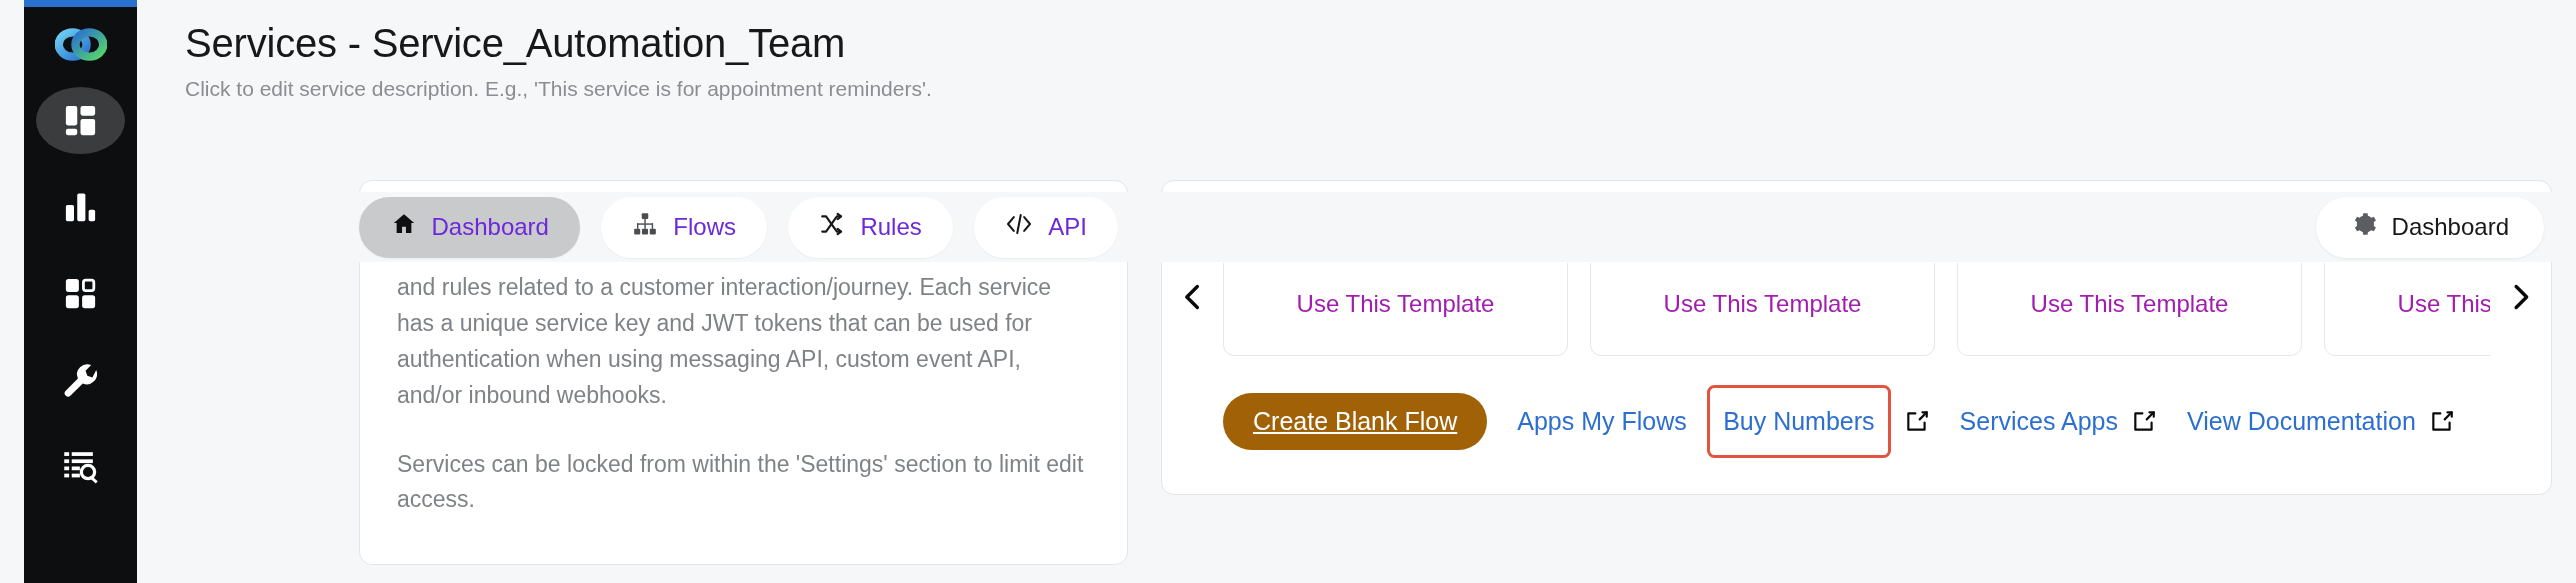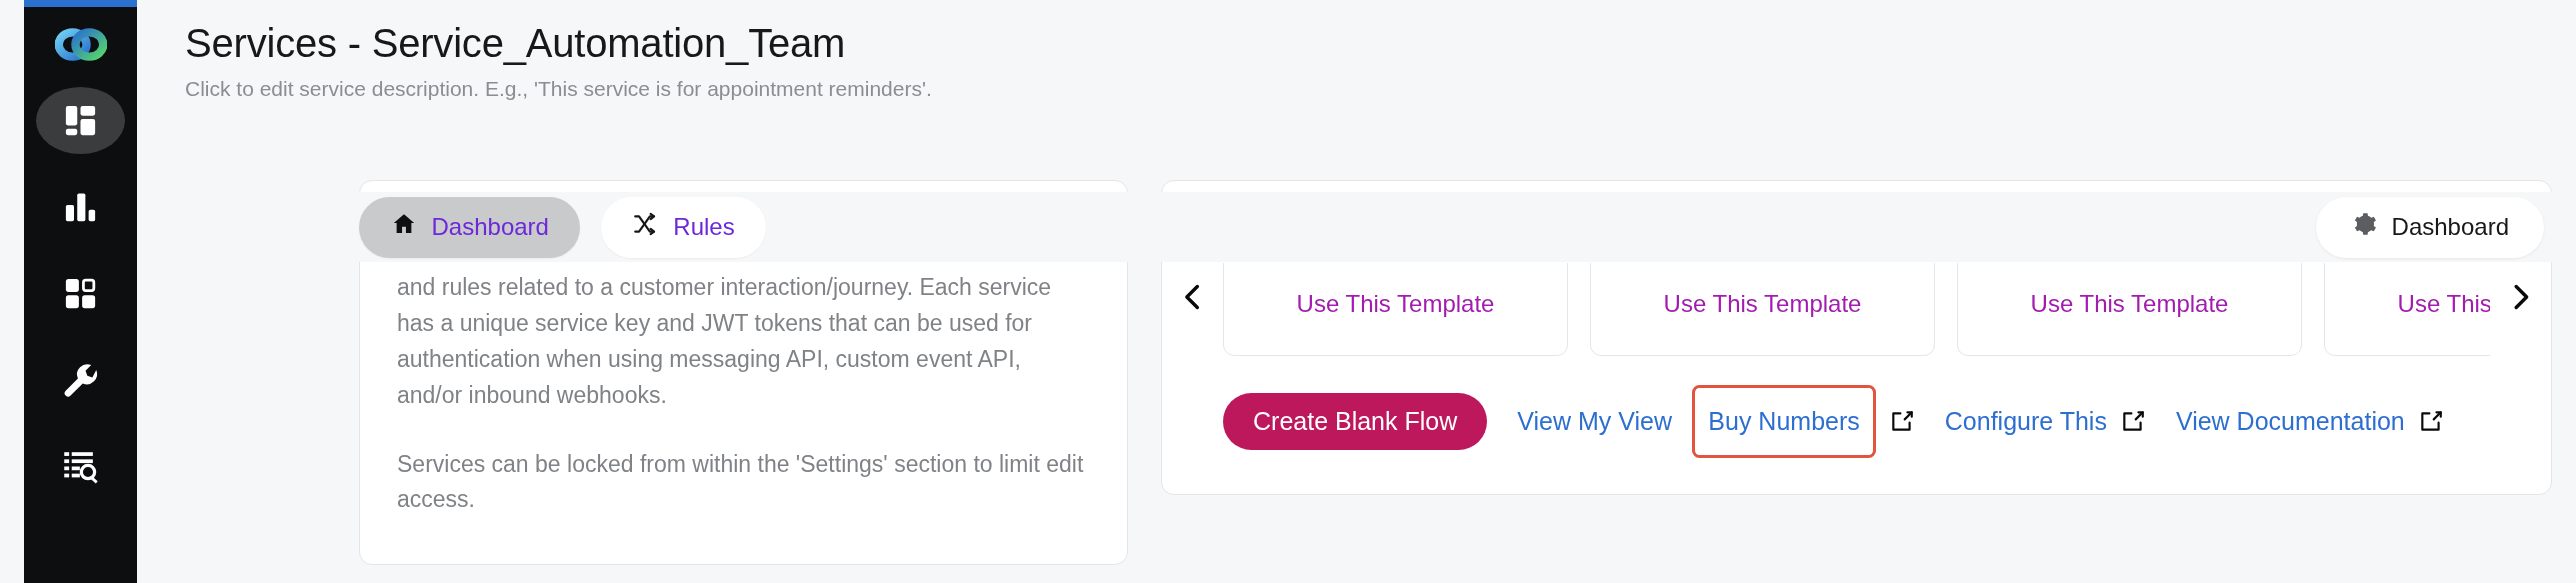--- a/index.html
+++ b/index.html
@@ -143,23 +143,23 @@
     font-size: 24px; color: #a21caf;
   }
 
   .actions {
     display: flex; align-items: center;
     padding: 31.5px 0 0 61px;
     gap: 0;
   }
   .btn-primary {
     height: 57px; border-radius: 29px;
-    background: #be185d; color: #ffffff;
+    background: #a16207; color: #ffffff;
     font-size: 25px; display: flex; align-items: center;
-    padding: 0 30px; white-space: nowrap;
+    padding: 0 30px; white-space: nowrap; text-decoration: underline;
   }
   .link {
     font-size: 25px; color: #2d6fd0; white-space: nowrap;
     margin-left: 30px;
   }
   .link-ext { margin-left: 13px; display: flex; align-items: center; }
   .hl-box {
     border: 3.7px solid #e2543f; border-radius: 7.4px;
     padding: 19px 13px; margin-left: 20.4px;
     display: flex; align-items: center;
@@ -263,33 +263,59 @@
 
       <div class="tab active">
         <span>
           <svg width="26" height="26" viewBox="0 0 24 24" fill="#0e0f11">
             <path d="M12 3 2.6 11h2.6v9.2h5v-5.6h3.6v5.6h5V11h2.6z"></path>
           </svg>
         </span>
         <span>Dashboard</span>
       </div>
 
+      <div class="tab">
+        <span>
+          <svg width="26" height="26" viewBox="0 0 24 24" fill="#4a4c4f">
+            <rect x="9" y="2" width="6" height="5.4" rx="1"></rect>
+            <rect x="2" y="16.4" width="5.6" height="5.4" rx="1"></rect>
+            <rect x="9.2" y="16.4" width="5.6" height="5.4" rx="1"></rect>
+            <rect x="16.4" y="16.4" width="5.6" height="5.4" rx="1"></rect>
+            <rect x="11.4" y="7.4" width="1.3" height="4"></rect>
+            <rect x="4.6" y="11.4" width="14.8" height="1.3"></rect>
+            <rect x="4.6" y="11.4" width="1.3" height="5"></rect>
+            <rect x="11.4" y="11.4" width="1.3" height="5"></rect>
+            <rect x="18.2" y="11.4" width="1.3" height="5"></rect>
+          </svg>
+        </span>
+        <span>Flows</span>
+      </div>
 
       <div class="tab">
         <span>
           <svg width="26" height="26" viewBox="0 0 24 24" fill="none" stroke="#17181a" stroke-width="2" stroke-linecap="round" stroke-linejoin="round">
             <path d="M3 5h3.5l10 14H20"></path>
               <path d="M3 19h3.5l10-14H20"></path>
             <path d="M17.2 2.6 20.4 5l-3.2 2.4"></path>
               <path d="M17.2 16.6 20.4 19l-3.2 2.4"></path>
           </svg>
         </span>
         <span>Rules</span>
       </div>
 
+      <div class="tab">
+        <span>
+          <svg width="28" height="26" viewBox="0 0 26 24" fill="none" stroke="#17181a" stroke-width="1.9" stroke-linecap="round" stroke-linejoin="round">
+            <path d="M8.2 5.6 2.8 12l5.4 6.4"></path>
+              <path d="M17.8 5.6 23.2 12l-5.4 6.4"></path>
+            <path d="M14.6 3.6 11.4 20.4"></path>
+          </svg>
+        </span>
+        <span>API</span>
+      </div>
 
       <div class="tab-spacer"></div>
 
       <div class="settings-btn">
         <span>
           <svg width="26" height="26" viewBox="0 0 24 24" fill="#5b5d60">
             <path d="M12 8.4a3.6 3.6 0 1 0 0 7.2 3.6 3.6 0 0 0 0-7.2zm9.2 3.6c0-.6-.06-1.2-.16-1.76l2-1.5-2-3.47-2.35.94a9 9 0 0 0-3.05-1.77L15.3 2h-4l-.34 2.44a9 9 0 0 0-3.05 1.77L5.56 5.27l-2 3.47 2 1.5a9.4 9.4 0 0 0 0 3.52l-2 1.5 2 3.47 2.35-.94a9 9 0 0 0 3.05 1.77L11.3 22h4l.34-2.44a9 9 0 0 0 3.05-1.77l2.35.94 2-3.47-2-1.5c.1-.56.16-1.16.16-1.76z"></path>
           </svg>
         </span>
         <span>Dashboard</span>
@@ -340,34 +366,34 @@
             <svg width="31.5" height="48" viewBox="0 0 24 24" fill="none" stroke="#0a0a0a" stroke-width="2.6" stroke-linecap="round" stroke-linejoin="round">
               <path d="M8.5 4l8 8-8 8"></path>
             </svg>
           </div>
         </div>
 
         <div class="actions">
 
           <div class="btn-primary">Create Blank Flow</div>
 
-          <a class="link">View My View</a>
+          <a class="link">Apps My Flows</a>
 
           <div class="hl-box">
             <a class="link">Buy Numbers</a>
           </div>
           <span class="link-ext">
             <svg width="26" height="26" viewBox="0 0 24 24" fill="none" stroke="#0a0a0a" stroke-width="2" stroke-linecap="round" stroke-linejoin="round">
               <path d="M17 4h4v4"></path>
                 <path d="M21 4l-6.5 6.5"></path>
               <path d="M19 13.5V20H4V5h6.5"></path>
             </svg>
           </span>
 
-          <a class="link">Configure This</a>
+          <a class="link">Services Apps</a>
           <span class="link-ext">
             <svg width="26" height="26" viewBox="0 0 24 24" fill="none" stroke="#0a0a0a" stroke-width="2" stroke-linecap="round" stroke-linejoin="round">
               <path d="M17 4h4v4"></path>
                 <path d="M21 4l-6.5 6.5"></path>
               <path d="M19 13.5V20H4V5h6.5"></path>
             </svg>
           </span>
 
           <a class="link">View Documentation</a>
           <span class="link-ext">

